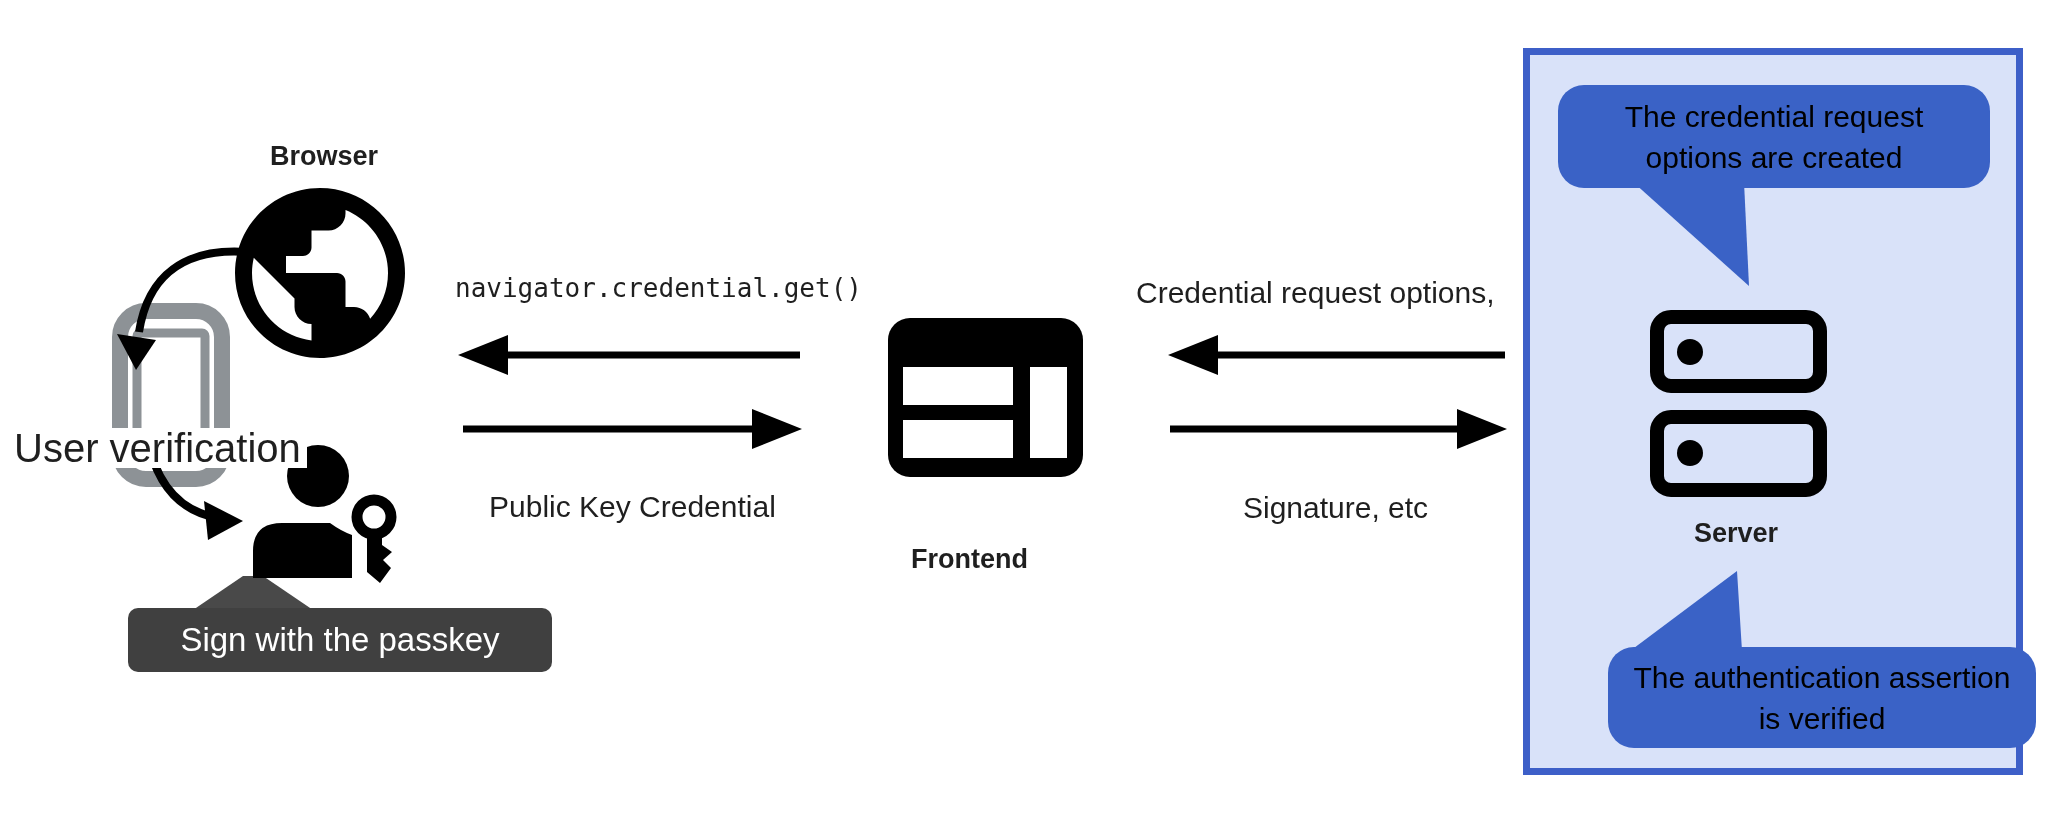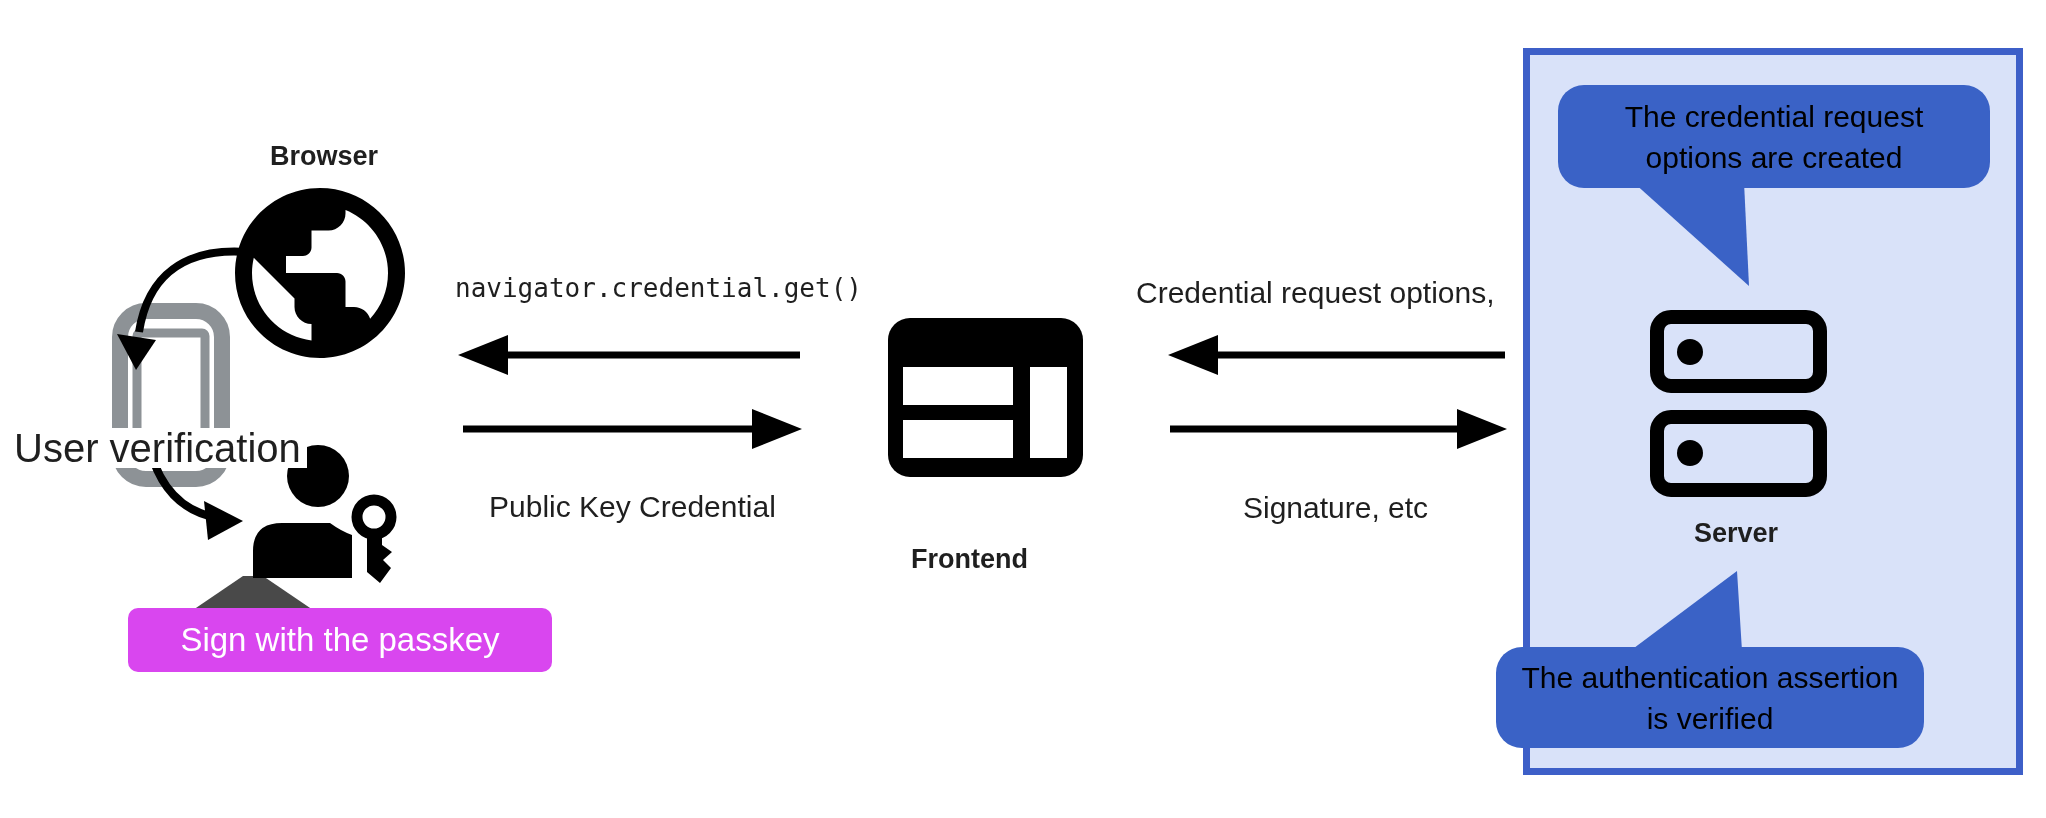--- a/index.html
+++ b/index.html
@@ -21,24 +21,24 @@
   .lbl-bold{position:absolute;z-index:2;font-size:27px;font-weight:bold;white-space:nowrap;text-align:left;}
   .mono{font-family:"DejaVu Sans Mono", monospace;font-size:26px;}
   .uv-label{background:#ffffff;padding:2px 6px;}
   .two-line{white-space:pre-line;line-height:39px;}
   .bubble{
     position:absolute;z-index:2;background:#3a62c6;color:#000000;
     border-radius:26px;display:flex;align-items:center;justify-content:center;
     text-align:center;font-size:30px;line-height:41px;
   }
   .bubble-top{left:1558px;top:85px;width:432px;height:103px;padding:0 44px;box-sizing:border-box;}
-  .bubble-bottom{left:1496px;top:647px;width:428px;height:101px;padding:0 15px;box-sizing:border-box;}
+  .bubble-bottom{left:1608px;top:647px;width:428px;height:101px;padding:0 15px;box-sizing:border-box;}
   .tooltip{
     position:absolute;z-index:2;left:128px;top:608px;width:424px;height:64px;
-    background:#d946ef;color:#ffffff;border-radius:10px;
+    background:#404040;color:#ffffff;border-radius:10px;
     display:flex;align-items:center;justify-content:center;
     font-size:33px;
   }
 </style>
 </head>
 <body>
 
 <div class="canvas">
 
   <div class="server-box"></div>

